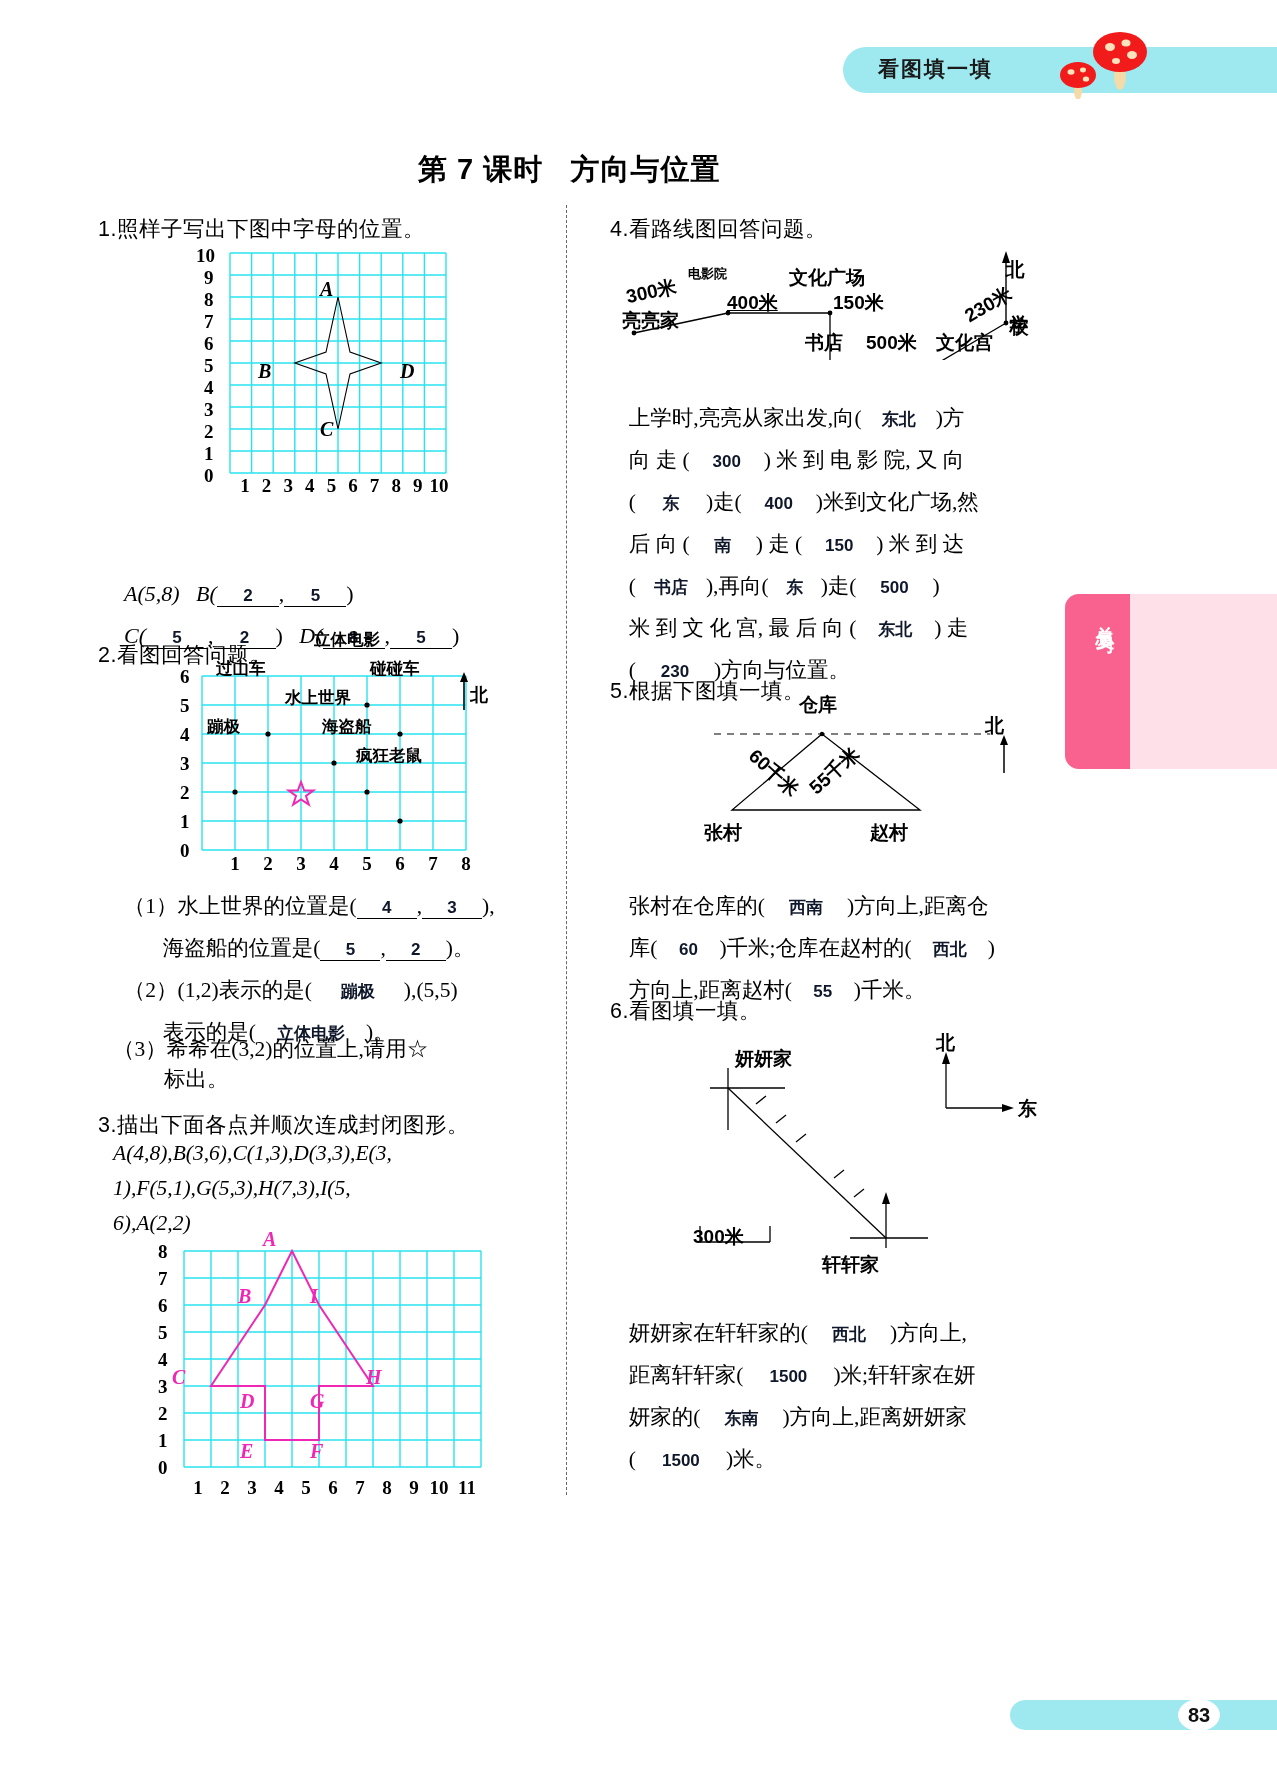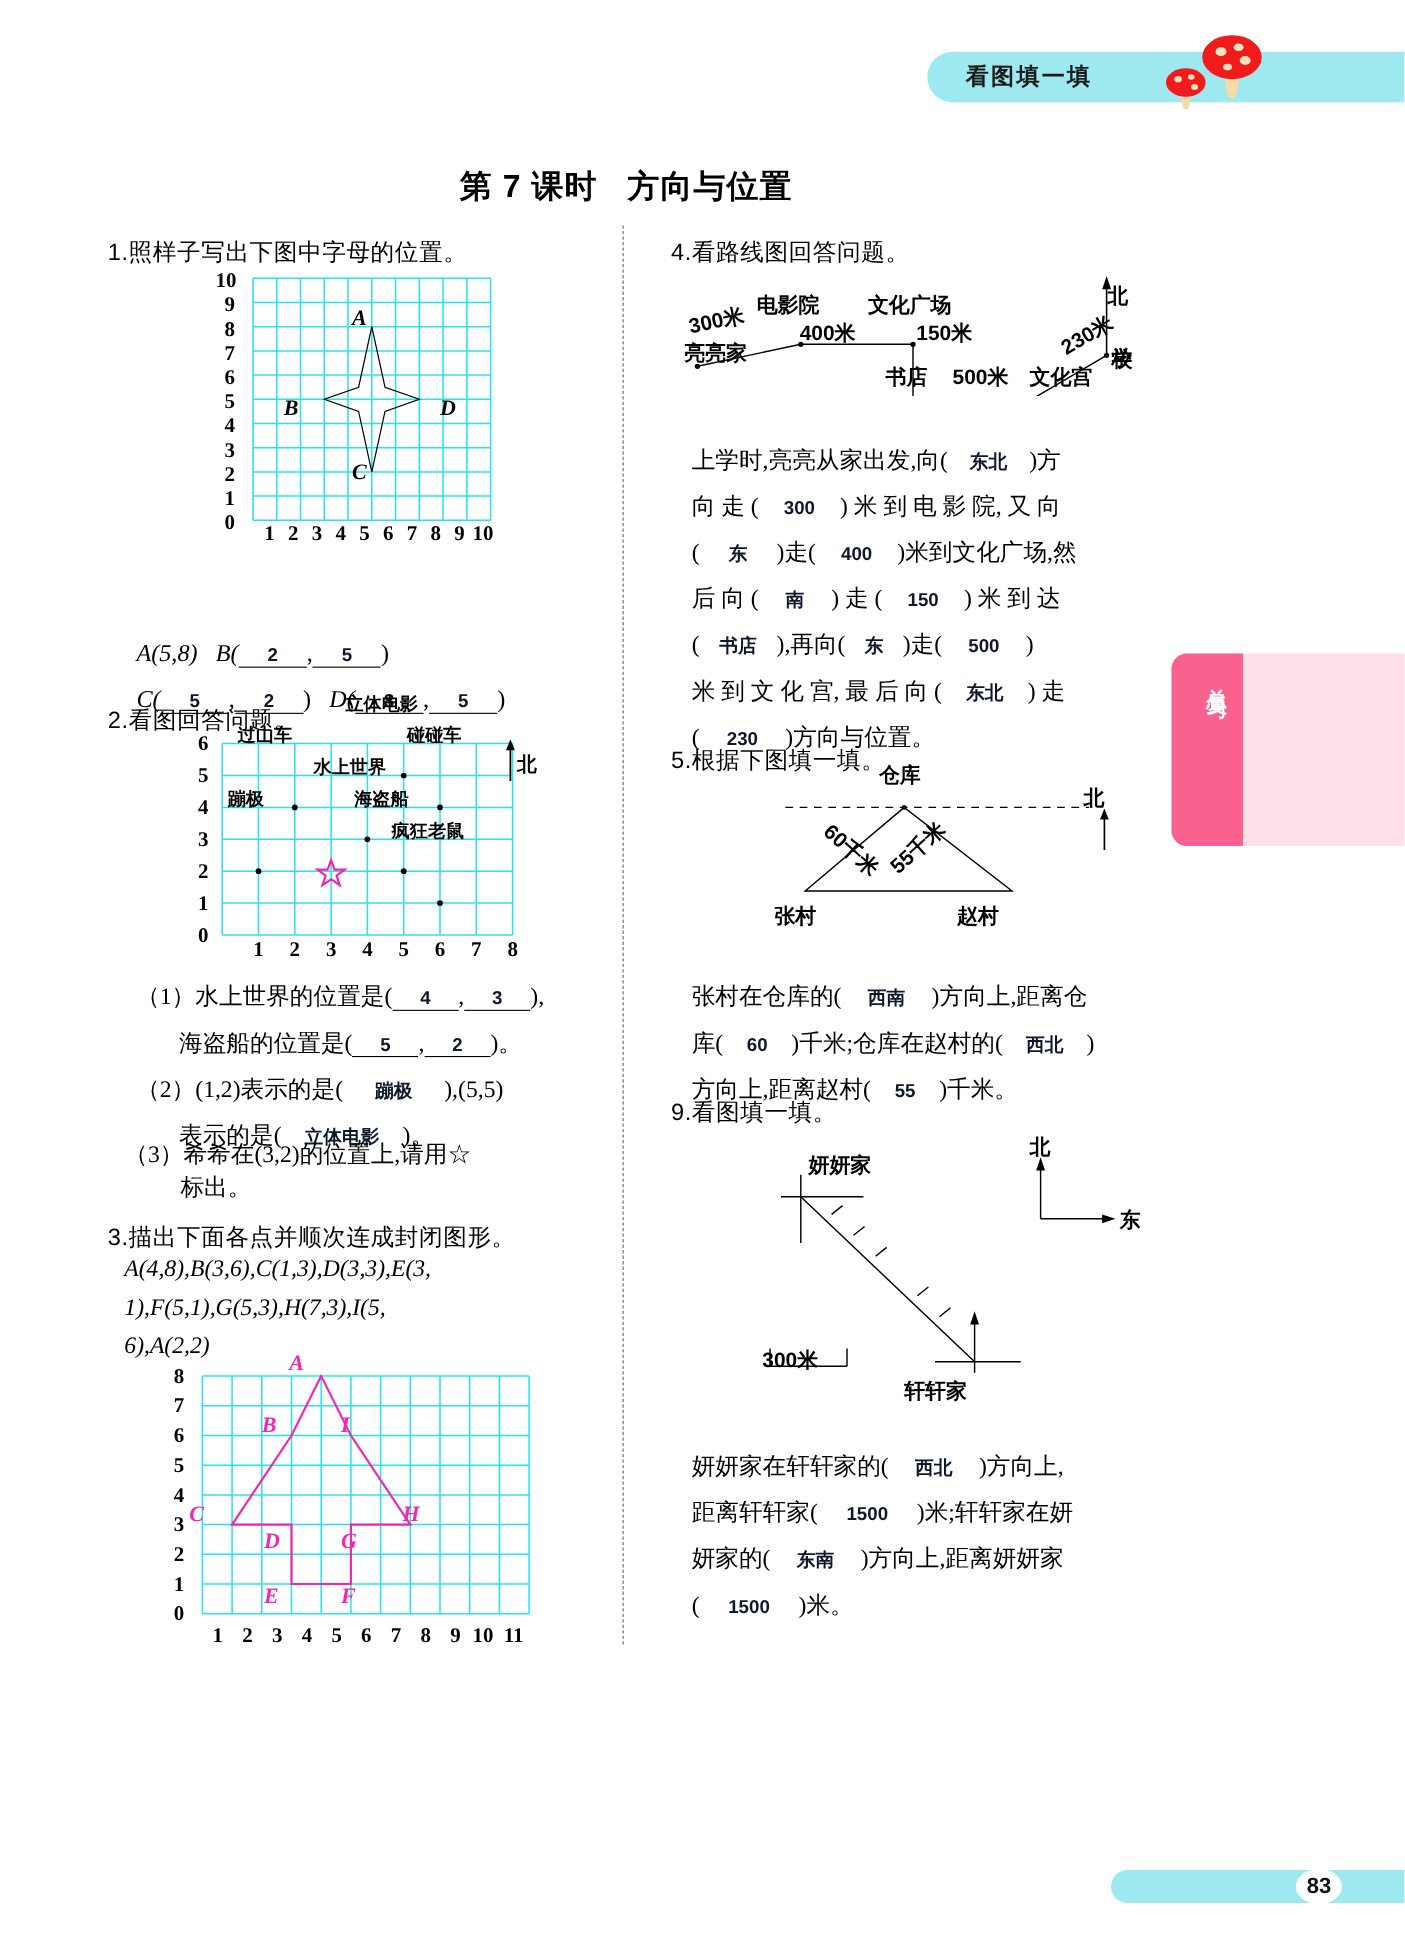--- a/index.html
+++ b/index.html
@@ -394,29 +394,29 @@
   </g>
   <circle cx="26" cy="88" r="2.4" fill="#000"></circle>
   <circle cx="120" cy="68" r="2.4" fill="#000"></circle>
   <circle cx="222" cy="68" r="2.4" fill="#000"></circle>
   <circle cx="222" cy="118" r="2.4" fill="#000"></circle>
   <circle cx="330" cy="118" r="2.4" fill="#000"></circle>
   <circle cx="398" cy="78" r="2.4" fill="#000"></circle>
 </svg>
 
 <div class="ptlabel" style="left:622px; top:308px; font-size:19px;">亮亮家</div>
-<div class="ptlabel" style="left:688px; top:265px; font-size:19px;">电影院</div>
+<div class="ptlabel" style="left:688px; top:265px; font-size:13px;">电影院</div>
 <div class="ptlabel" style="left:789px; top:265px; font-size:19px;">文化广场</div>
 <div class="ptlabel" style="left:805px; top:330px; font-size:19px;">书店</div>
 <div class="ptlabel" style="left:936px; top:330px; font-size:19px;">文化宫</div>
 <div class="ptlabel" style="left:1006px; top:300px; font-size:19px; writing-mode:vertical-rl;">学校</div>
 <div class="ptlabel" style="left:1002px; top:243px; font-size:19px; writing-mode:vertical-rl;">北</div>
 
 <div class="ptlabel" style="left:626px; top:279px; font-size:19px; transform:rotate(-12deg);">300米</div>
-<div class="ptlabel" style="left:727px; top:290px; font-size:19px;">400米</div>
+<div class="ptlabel" style="left:727px; top:290px; font-size:19px;text-decoration:underline;">400米</div>
 <div class="ptlabel" style="left:833px; top:290px; font-size:19px;">150米</div>
 <div class="ptlabel" style="left:866px; top:330px; font-size:19px;">500米</div>
 <div class="ptlabel" style="left:963px; top:292px; font-size:19px; transform:rotate(-30deg);">230米</div>
 
 <div class="body-txt" style="left:618px; top:378px;">
   <span>上学时,亮亮从家出发,向(</span><span class="ansparen ans" style="width:74px;">东北</span><span>)方</span>
 </div>
 <div class="body-txt" style="left:618px; top:420px;">
   <span>向 走 (</span><span class="ansparen ans" style="width:74px;">300</span><span>) 米 到 电 影 院, 又 向</span>
 </div>
@@ -460,21 +460,21 @@
 <div class="body-txt" style="left:618px; top:866px;">
   <span>张村在仓库的(</span><span class="ansparen ans" style="width:82px;">西南</span><span>)方向上,距离仓</span>
 </div>
 <div class="body-txt" style="left:618px; top:908px;">
   <span>库(</span><span class="ansparen ans" style="width:62px;">60</span><span>)千米;仓库在赵村的(</span><span class="ansparen ans" style="width:76px;">西北</span><span>)</span>
 </div>
 <div class="body-txt" style="left:618px; top:950px;">
   <span>方向上,距离赵村(</span><span class="ansparen ans" style="width:62px;">55</span><span>)千米。</span>
 </div>
 
-<div class="q" style="left:610px; top:996px;">9.看图填一填。</div>
+<div class="q" style="left:610px; top:996px;">6.看图填一填。</div>
 
 <svg style="position:absolute; left:690px; top:1030px;" width="340" height="250">
   <g stroke="#000" stroke-width="1.3" fill="none">
 
     <line x1="38" y1="38" x2="38" y2="100"></line>
     <line x1="20" y1="58" x2="95" y2="58"></line>
 
     <line x1="38" y1="58" x2="196" y2="208"></line>
 
     <line x1="66" y1="74" x2="76" y2="66"></line>

